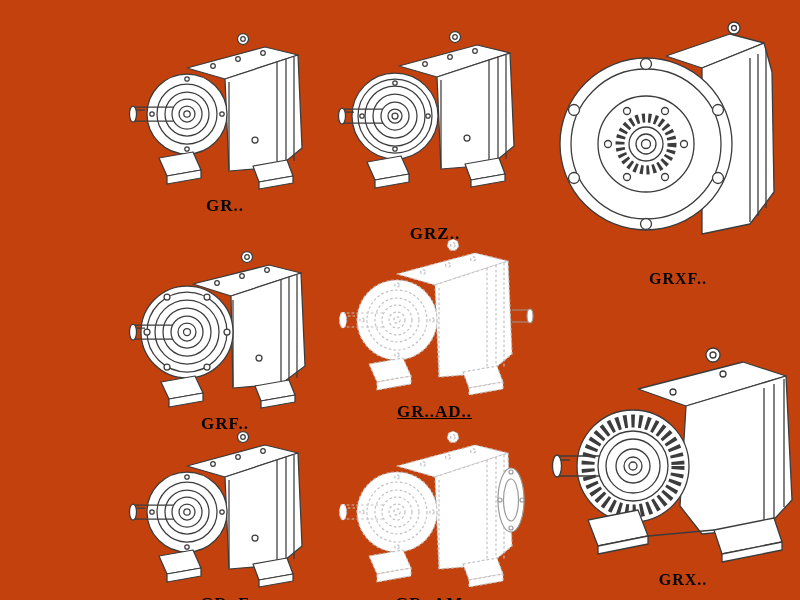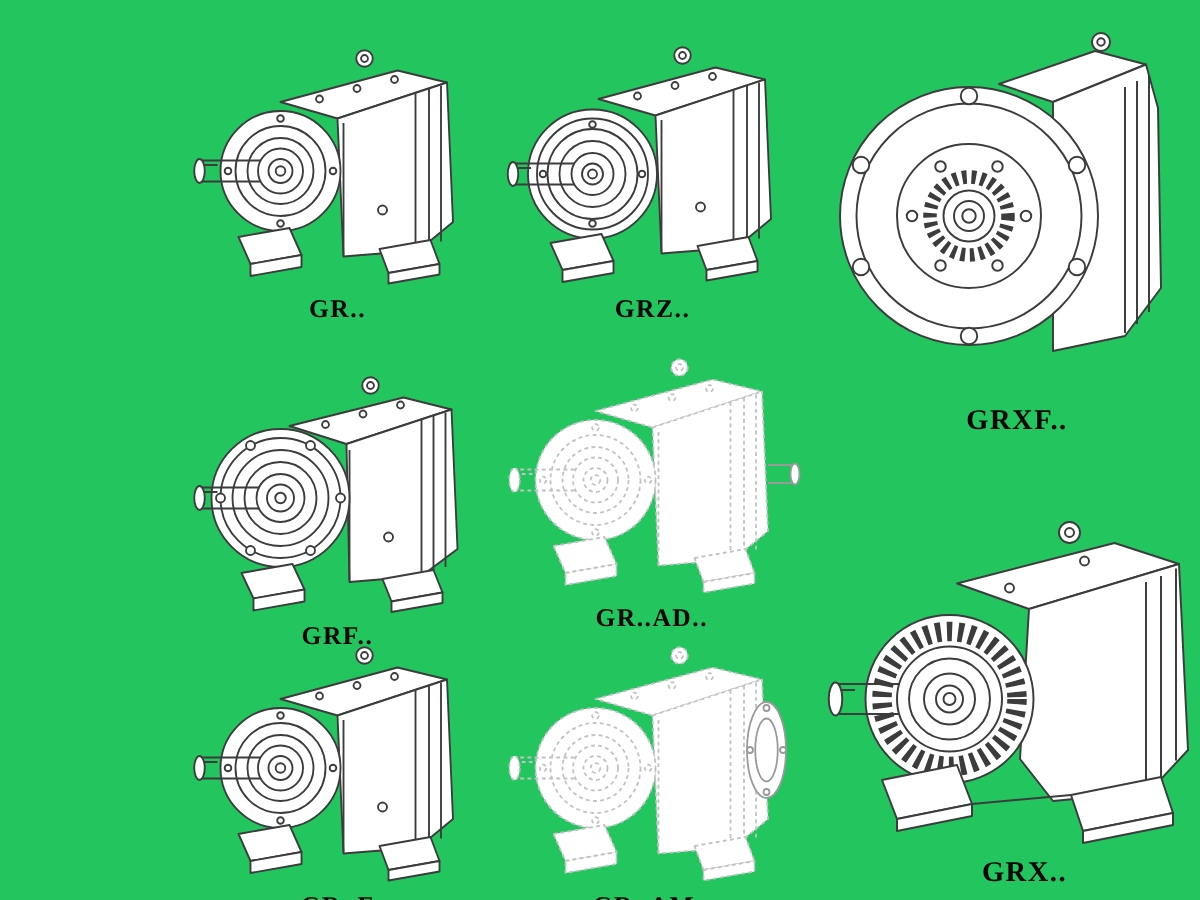--- a/index.html
+++ b/index.html
@@ -1,21 +1,21 @@
 <!DOCTYPE html>
 <html><head>
 <meta charset="utf-8">
 <style>
   html,body{margin:0;padding:0;background:#ffffff;}
-  #canvas{position:relative;width:800px;height:600px;background:#22c55e;overflow:hidden;
+  #canvas{position:relative;width:800px;height:600px;background:#c2410c;overflow:hidden;
           font-family:"Liberation Serif", serif;}
   .fig{position:absolute;display:flex;flex-direction:column;align-items:center;}
   .cap{font-weight:bold;font-size:17px;letter-spacing:1px;color:#050505;margin-top:2px;
        text-align:center;font-family:"Liberation Serif", serif;white-space:nowrap;}
-  .cap.big{font-size:19px;}
+  .cap.big{font-size:16px;}
   svg{display:block;}
   .ink   {stroke:#3c3c3c;}
   .ghost {stroke:#c2c2c2;stroke-dasharray:2.6 2.2;}
   .mid   {stroke:#9a9a9a;}
 </style>
 </head>
 <body>
 
 <div id="canvas">
 
@@ -45,21 +45,21 @@
           <circle cx="113" cy="37" r="2.3"></circle>
           <circle cx="138" cy="31" r="2.3"></circle>
         <circle cx="118" cy="17" r="5.5"></circle>
           <circle cx="118" cy="17" r="2.3"></circle>
         <circle cx="130" cy="118" r="3"></circle>
       </g>
     </svg>
     <figcaption class="cap">GR..</figcaption>
   </figure>
 
-  <figure class="fig" style="left:295px;top:6px;width:200px;">
+  <figure class="fig" style="left:295px;top:6px;width:200px;gap:28px;">
     <svg viewBox="0 0 200 172" width="200" height="172">
       <g class="ink" fill="#ffffff" stroke-width="1.25" stroke-linejoin="round">
         <path d="M64,44 L142,23 L175,31 L102,55 Z"></path>
         <path d="M102,55 L175,31 L179,124 L156,143 L106,147 Z"></path>
         <path fill="none" d="M154,38 L154,141 M163,35 L163,139 M171,33 L171,137 M106,58 L106,146"></path>
         <circle cx="60" cy="94" r="43"></circle>
           <circle cx="60" cy="94" r="37"></circle>
           <circle cx="60" cy="94" r="30"></circle>
         <circle cx="60" cy="94" r="22"></circle>
           <circle cx="60" cy="94" r="14"></circle>
@@ -147,21 +147,21 @@
           <circle cx="117" cy="36" r="2.3"></circle>
           <circle cx="142" cy="30" r="2.3"></circle>
         <circle cx="122" cy="17" r="5.5"></circle>
           <circle cx="122" cy="17" r="2.3"></circle>
         <circle cx="134" cy="118" r="3"></circle>
       </g>
     </svg>
     <figcaption class="cap">GRF..</figcaption>
   </figure>
 
-  <figure class="fig" style="left:292px;top:212px;width:205px;">
+  <figure class="fig" style="left:292px;top:212px;width:205px;text-decoration:underline;">
     <svg viewBox="0 0 200 172" width="200" height="172">
       <g class="ghost" fill="#ffffff" stroke-width="1.2" stroke-linejoin="round">
         <path d="M62,46 L140,25 L173,33 L100,57 Z"></path>
         <path d="M100,57 L173,33 L177,126 L154,145 L104,149 Z"></path>
         <path fill="none" d="M152,40 L152,143 M161,37 L161,141 M169,35 L169,139 M104,60 L104,148"></path>
         <circle cx="62" cy="92" r="40"></circle>
           <circle cx="62" cy="92" r="30"></circle>
           <circle cx="62" cy="92" r="22"></circle>
         <circle cx="62" cy="92" r="15"></circle>
           <circle cx="62" cy="92" r="8"></circle>

